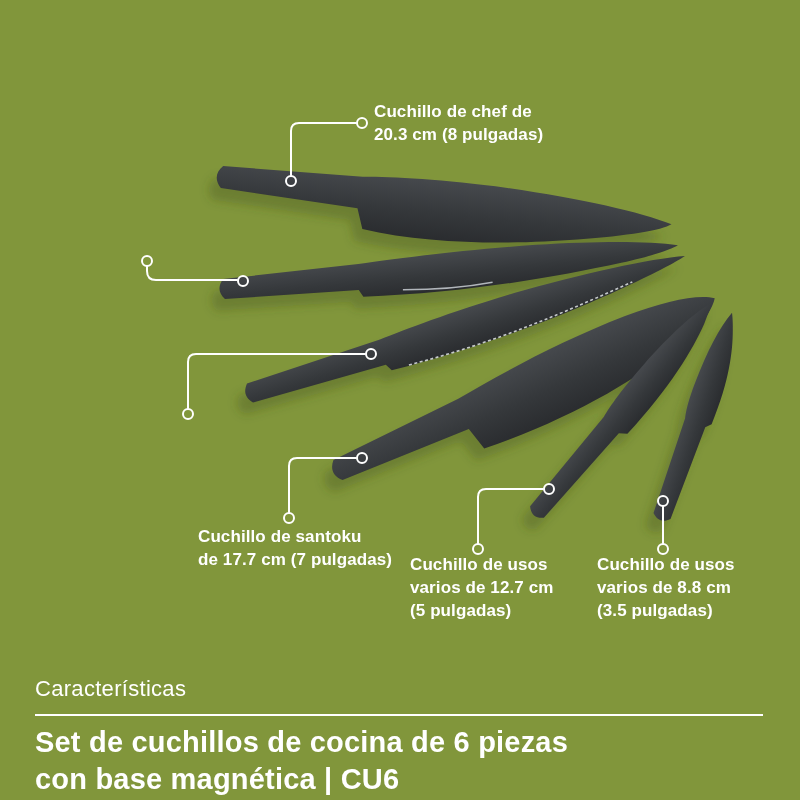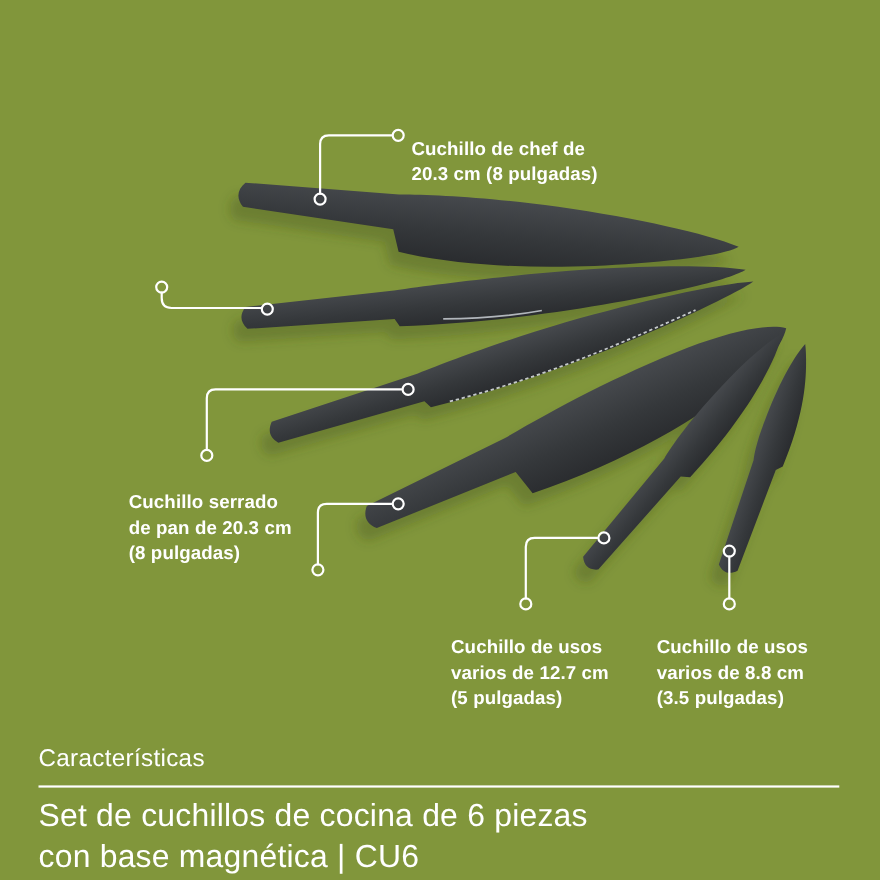--- a/index.html
+++ b/index.html
@@ -21,21 +21,20 @@
   }
   .stage svg{position:absolute;left:0;top:0;}
   .callout-label{
     position:absolute;
     color:var(--text);
     font-weight:700;
     font-size:17px;
     line-height:23px;
     white-space:pre-line;
     letter-spacing:.1px;
-    margin-top:24px;
   }
   .lbl-chef{left:374px;top:100px;}
   .lbl-rebanar{left:52px;top:211px;width:220px;text-align:center;}
   .lbl-serrado{left:117px;top:421px;}
   .lbl-santoku{left:198px;top:525px;}
   .lbl-usos12{left:410px;top:553px;}
   .lbl-usos8{left:597px;top:553px;}
 
   .footer{position:absolute;left:35px;right:37px;top:676px;color:var(--text);}
   .section-label{
@@ -45,21 +44,21 @@
   }
   .divider{
     margin-top:12px;
     height:2px;
     background:var(--callout);
     width:728px;
   }
   .product-title{
     margin-top:8px;
     font-size:29px;
-    font-weight:400;
+    font-weight:700;
     line-height:37px;
     white-space:pre-line;
     letter-spacing:.2px;
   }
 
   .kshadow{fill:#3E4A16;opacity:.32;}
   .kbody{fill:url(#kgrad);}
   .callout-line{stroke:var(--callout);stroke-width:2;fill:none;stroke-linecap:round;}
   .marker{stroke:var(--callout);stroke-width:2;fill:none;}
   .glint{stroke:#C9CED3;stroke-width:1.5;fill:none;opacity:.85;}
@@ -137,23 +136,22 @@
       <g>
         <path class="callout-line" d="M663,506 V544"></path>
         <circle class="marker" cx="663" cy="501" r="5"></circle>
         <circle class="marker" cx="663" cy="549" r="5"></circle>
       </g>
     </g>
   </svg>
 
   <div class="callout-label lbl-chef">Cuchillo de chef de
 20.3 cm (8 pulgadas)</div>
-  <div class="callout-label lbl-serrado">Cuchillo serrado
-de pan de 20.3 cm
-(8 pulgadas)</div>
+  <div class="callout-label lbl-santoku">Cuchillo de santoku
+de 17.7 cm (7 pulgadas)</div>
   <div class="callout-label lbl-usos12">Cuchillo de usos
 varios de 12.7 cm
 (5 pulgadas)</div>
   <div class="callout-label lbl-usos8">Cuchillo de usos
 varios de 8.8 cm
 (3.5 pulgadas)</div>
 
   <div class="footer">
     <div class="section-label">Características</div>
     <div class="divider"></div>

